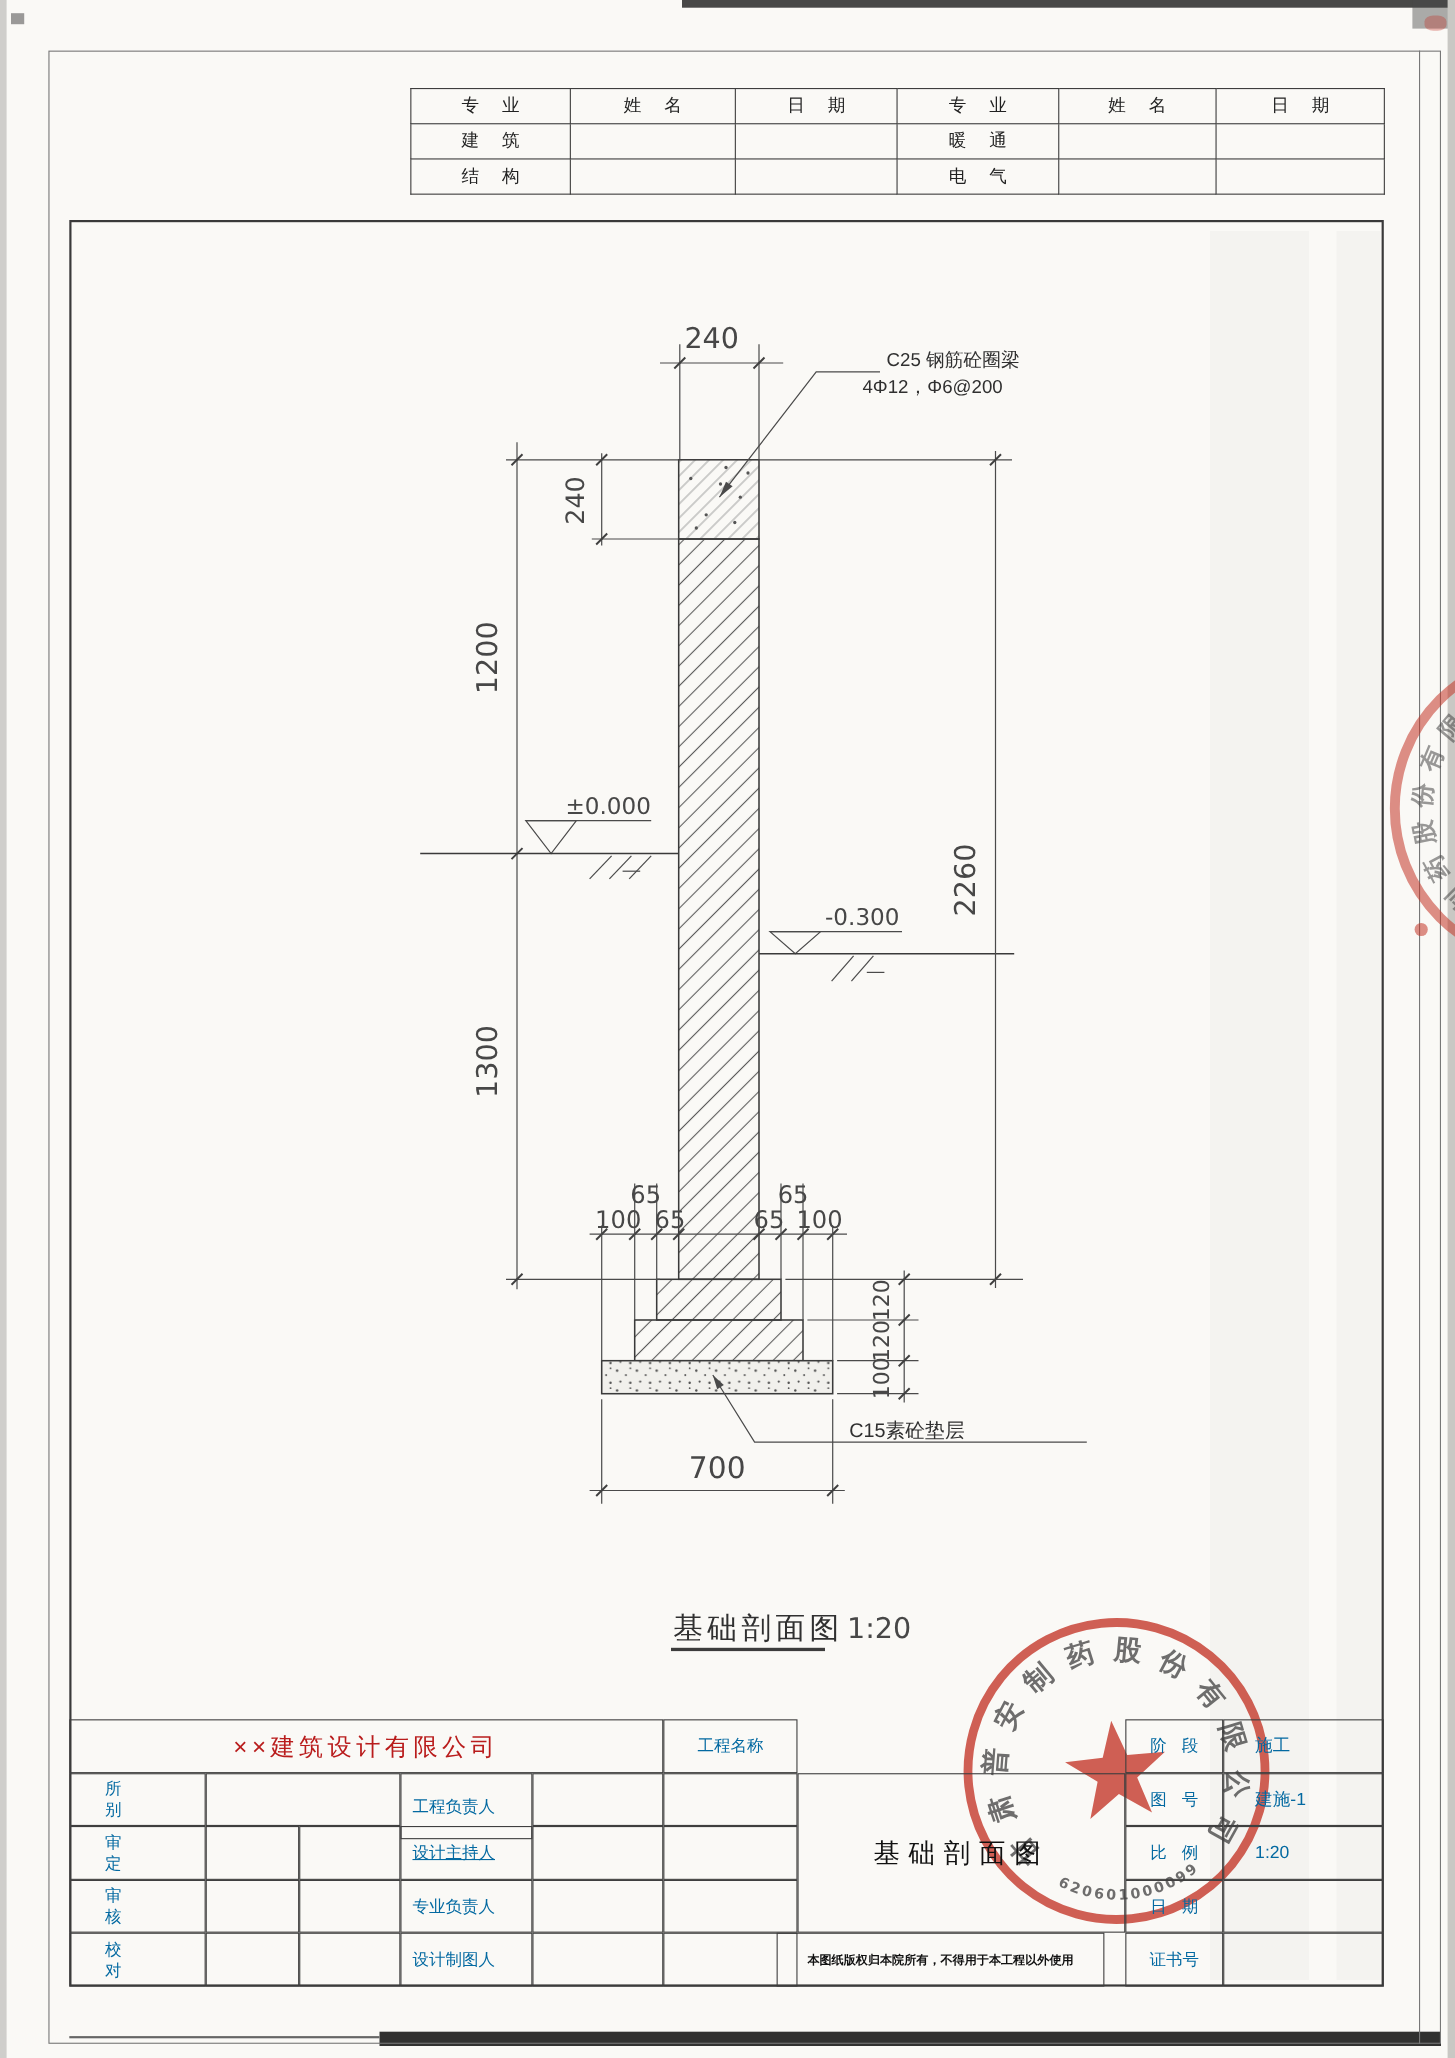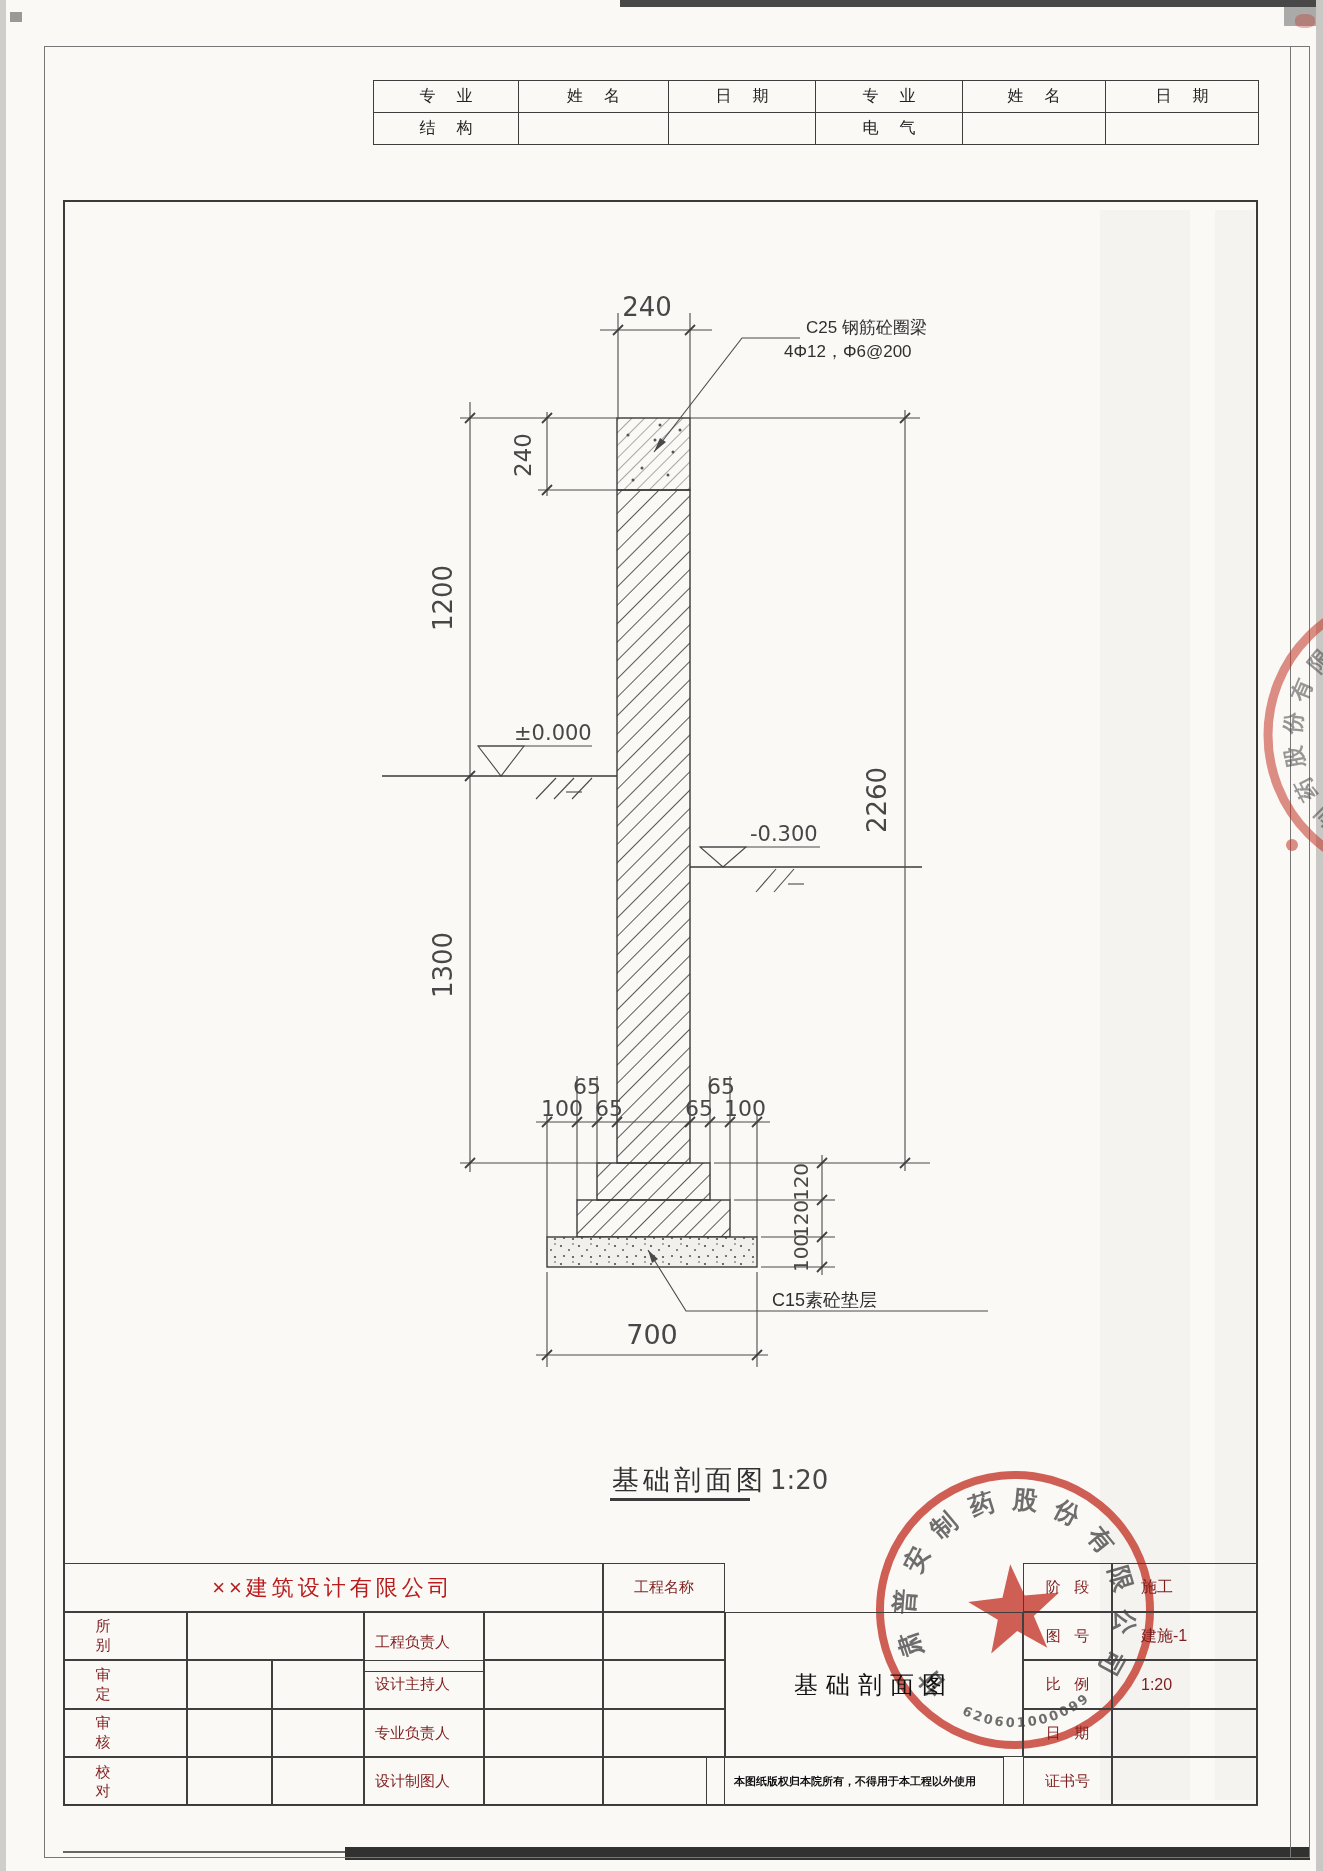--- a/index.html
+++ b/index.html
@@ -9,21 +9,21 @@
   
   .outer-border{left:44px;top:46px;width:1266px;height:1812px;border:1px solid #777;}
   .outer-border2{left:1290px;top:46px;width:1px;height:1812px;background:#777;}
   .inner-frame{left:63px;top:200px;width:1195px;height:1606px;border:2px solid #3a3a3a;}
   
   .sigtable{position:absolute;left:373px;top:80px;border-collapse:collapse;table-layout:fixed;padding-left:29px;}
   .sigtable td,.sigtable th{border:1px solid #3d3d3d;height:29px;font-size:16px;font-weight:normal;
         text-align:center;vertical-align:middle;color:#222;background:transparent;}
   
   .cell{position:absolute;box-sizing:border-box;border:1px solid #3f3f3f;display:flex;
-        align-items:center;justify-content:center;font-size:15px;color:#7f1d1d;background:transparent;}
+        align-items:center;justify-content:center;font-size:15px;color:#0369a1;background:transparent;}
   .cell.left{justify-content:flex-start;padding-left:10px;}
   .gap1{letter-spacing:0.9em;padding-left:0.9em;}
   .gap2{letter-spacing:2.1em;padding-left:2.1em;}
   .gapS{letter-spacing:1.3em;padding-left:1.3em;}
   .company{font-size:22px;letter-spacing:4px;color:#b91c1c;}
   .tb-title{font-size:24px;letter-spacing:8px;color:#111;}
   .tb-note{font-size:11px;font-weight:bold;color:#111;}
   
   svg{position:absolute;left:0;top:0;}
   svg text{fill:#474747;font-family:"DejaVu Sans","Liberation Sans",sans-serif;}
@@ -65,20 +65,28 @@
         <col style="width:153px">
       </colgroup>
     <tbody>
         <tr>
       <th><span class="gapS">专业</span></th>
       <th><span class="gapS">姓名</span></th>
       <th><span class="gapS">日期</span></th>
       <th><span class="gapS">专业</span></th>
       <th><span class="gapS">姓名</span></th>
       <th><span class="gapS">日期</span></th>
+    </tr>
+    <tr>
+      <td><span class="gapS">建筑</span></td>
+      <td></td>
+          <td></td>
+      <td><span class="gapS">暖通</span></td>
+      <td></td>
+          <td></td>
     </tr>
     <tr>
       <td><span class="gapS">结构</span></td>
       <td></td>
           <td></td>
       <td><span class="gapS">电气</span></td>
       <td></td>
           <td></td>
     </tr>
   </tbody>
@@ -287,21 +295,21 @@
 
     <div class="cell gap2" style="left:63px;top:1612px;width:124px;height:48px;">所别</div>
     <div class="cell" style="left:187px;top:1612px;width:177px;height:48px;"></div>
     <div class="cell left" style="left:364px;top:1612px;width:120px;height:60px;">工程负责人</div>
     <div class="cell" style="left:484px;top:1612px;width:119px;height:48px;"></div>
     <div class="cell" style="left:603px;top:1612px;width:122px;height:48px;"></div>
 
     <div class="cell gap2" style="left:63px;top:1660px;width:124px;height:49px;">审定</div>
     <div class="cell" style="left:187px;top:1660px;width:85px;height:49px;"></div>
     <div class="cell" style="left:272px;top:1660px;width:92px;height:49px;"></div>
-    <div class="cell left" style="left:364px;top:1660px;width:120px;height:49px;">设计主持人</div>
+    <div class="cell left" style="left:364px;top:1660px;width:120px;height:49px;text-decoration:underline;">设计主持人</div>
     <div class="cell" style="left:484px;top:1660px;width:119px;height:49px;"></div>
     <div class="cell" style="left:603px;top:1660px;width:122px;height:49px;"></div>
 
     <div class="cell gap2" style="left:63px;top:1709px;width:124px;height:48px;">审核</div>
     <div class="cell" style="left:187px;top:1709px;width:85px;height:48px;"></div>
     <div class="cell" style="left:272px;top:1709px;width:92px;height:48px;"></div>
     <div class="cell left" style="left:364px;top:1709px;width:120px;height:48px;">专业负责人</div>
     <div class="cell" style="left:484px;top:1709px;width:119px;height:48px;"></div>
     <div class="cell" style="left:603px;top:1709px;width:122px;height:48px;"></div>
 

